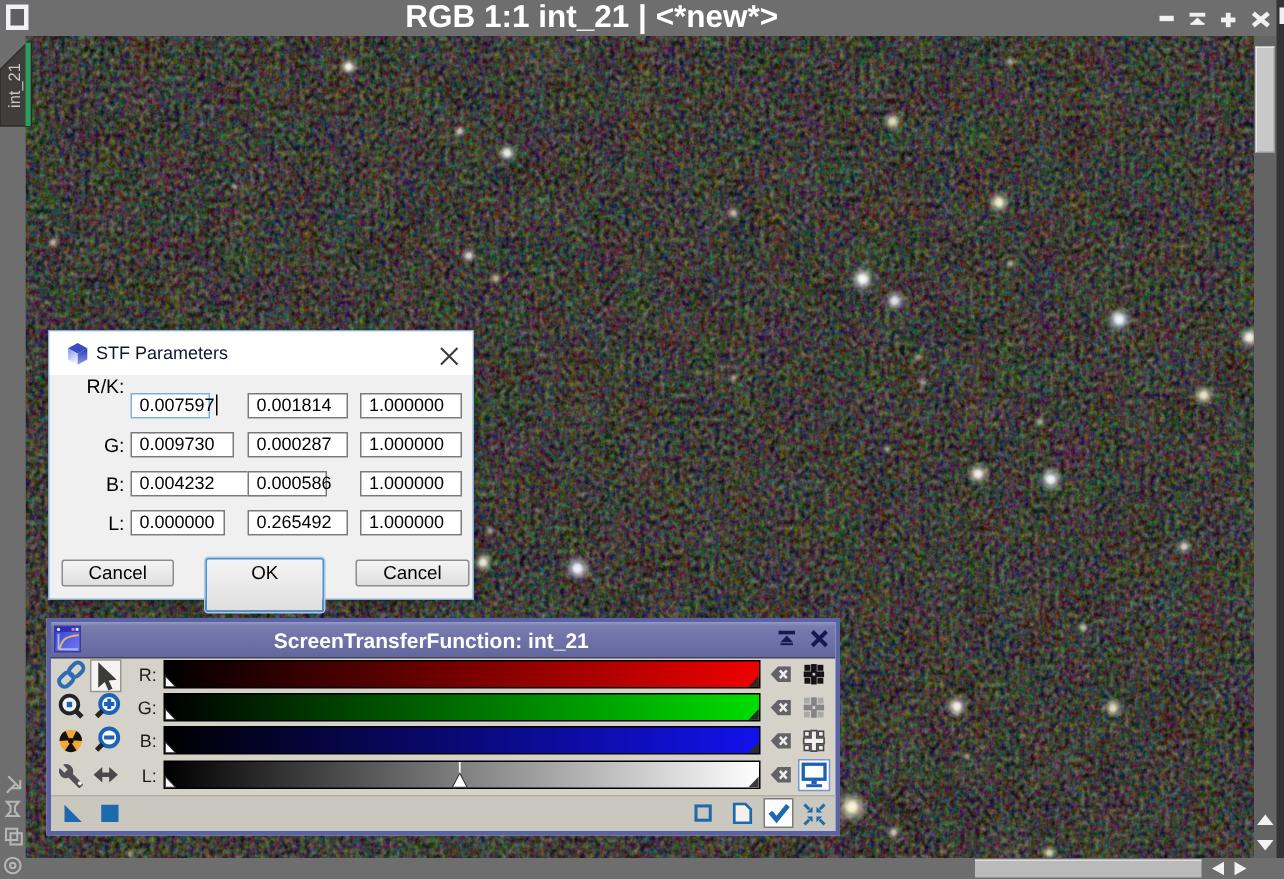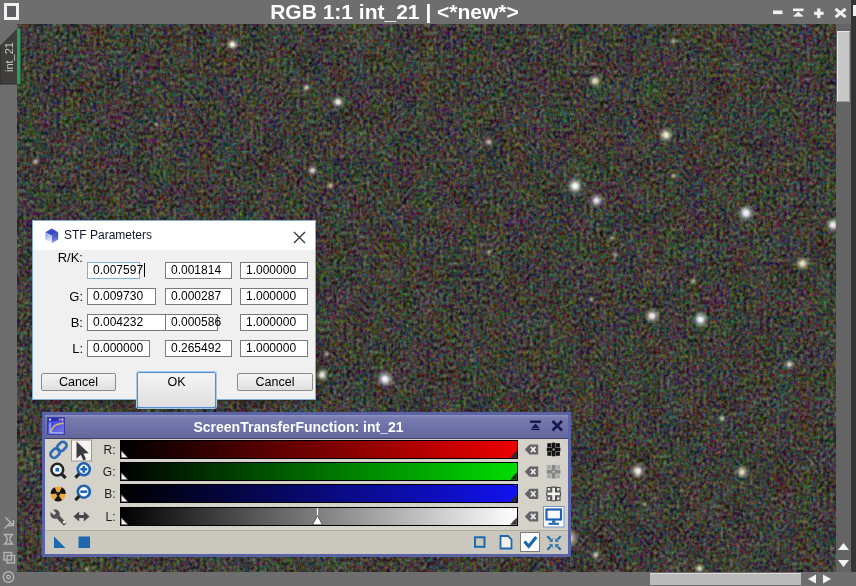--- a/index.html
+++ b/index.html
@@ -26,21 +26,21 @@
 #dlg{left:32px;top:220px;width:282px;height:178px;border:1px solid #84aed2;background:#f0f0f0;
  box-shadow:1px 2px 5px rgba(0,0,0,0.35)}
 #dlg-tb{left:0;top:0;width:282px;height:29px;background:#ffffff}
 #dlg-title{left:31px;top:0;height:29px;line-height:29px;font-size:12px;color:#0f172a}
 .dlbl{position:absolute;width:50px;text-align:right;font-size:13px;color:#000;height:17px;line-height:17px}
 .din{position:absolute;height:17px;box-sizing:border-box;border:1px solid #7a7a7a;background:#fff;
  font-size:12px;line-height:15px;padding-left:5px;color:#000;font-family:"Liberation Sans",sans-serif}
 .btn{position:absolute;height:18px;box-sizing:border-box;border:1px solid #8c8c8c;border-radius:2px;
  background:linear-gradient(#f4f4f4,#dfdfdf);text-align:center;font-size:12.5px;line-height:16px;color:#000}
 
-#stf{left:42px;top:412px;width:529px;height:145px;border:3px solid #5a63a5;box-sizing:border-box;background:#d5d2ca}
+#stf{left:31px;top:412px;width:529px;height:145px;border:3px solid #5a63a5;box-sizing:border-box;background:#d5d2ca}
 </style></head><body>
 
 <div class="abs" id="imgarea">
 <svg width="819" height="548" style="position:absolute;left:0;top:0">
  <filter id="ngr" x="0" y="0" width="100%" height="100%" color-interpolation-filters="sRGB">
   <feTurbulence type="fractalNoise" baseFrequency="0.3 0.26" numOctaves="3" seed="13"></feTurbulence>
   <feColorMatrix type="matrix" values="0.826 0.142 0.032 0 -0.252  0.072 0.896 0.032 0 -0.258  0.072 0.142 0.786 0 -0.284  0 0 0 0 1"></feColorMatrix>
  </filter>
  <filter id="nmo" x="0" y="0" width="100%" height="100%" color-interpolation-filters="sRGB">
   <feTurbulence type="fractalNoise" baseFrequency="0.045 0.038" numOctaves="2" seed="4"></feTurbulence>

